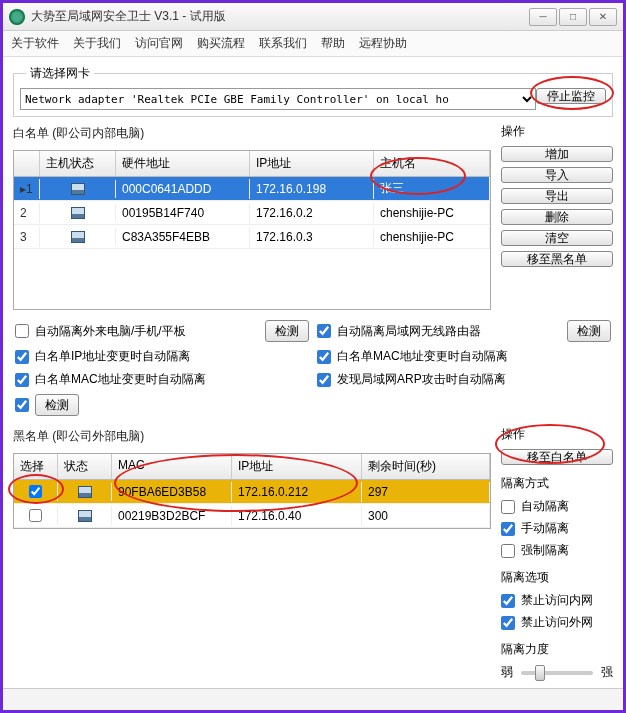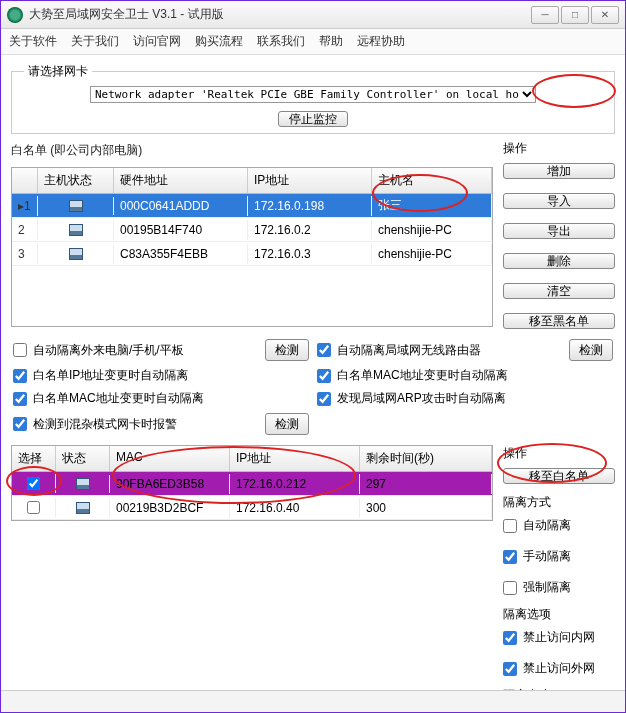--- a/index.html
+++ b/index.html
@@ -1,17 +1,17 @@
 <!DOCTYPE html>
 <html><head>
 <meta charset="utf-8">
 <style>
 * { box-sizing: border-box; margin: 0; padding: 0; font-family: "Microsoft YaHei", SimSun, sans-serif; font-size: 12px; }
 body { background: #f0f0f0; width: 626px; height: 713px; overflow: hidden; }
-.window { background: #fff; border: 1px solid #6d28d9; display: flex; flex-direction: column; height: 100%; }
+.window { background: #fff; border: 3px solid #6d28d9; display: flex; flex-direction: column; height: 100%; }
 .titlebar { background: linear-gradient(#fbfbfb,#e9e9e9); border-bottom: 1px solid #ccc; height: 28px; display: flex; align-items: center; padding: 0 6px; }
 .titlebar .icon { width: 16px; height: 16px; background: radial-gradient(circle,#4a8 40%,#063 70%); border-radius: 50%; margin-right: 6px; }
 .titlebar .title { flex: 1; color: #333; }
 .winbtns { display: flex; gap: 2px; }
 .winbtn { width: 28px; height: 18px; border: 1px solid #aaa; background: linear-gradient(#fdfdfd,#e6e6e6); display: flex; align-items: center; justify-content: center; font-size: 10px; color: #555; border-radius: 2px; }
 .menubar { height: 26px; display: flex; align-items: center; padding: 0 8px; gap: 14px; border-bottom: 1px solid #ddd; background: #fafafa; }
 .menubar span { color: #333; font-family: Liberation Serif, serif; }
 .body { flex: 1; display: flex; flex-direction: column; padding: 8px 10px; gap: 6px; overflow: hidden; }
 fieldset { border: 1px solid #ccc; padding: 6px; position: relative; }
 legend { font-size: 12px; padding: 0 4px; margin-left: 6px; }
@@ -30,21 +30,21 @@
 .tr.selected { background: #2f7bd9; color: #fff; }
 .td { padding: 3px 6px; border-right: 1px solid #eee; overflow: hidden; white-space: nowrap; text-overflow: ellipsis; display: flex; align-items: center; }
 .rowmark { width: 16px; text-align: center; color: #333; }
 .pcicon { width: 14px; height: 12px; background: linear-gradient(#cde 60%,#579 60%); border: 1px solid #357; display: inline-block; }
 .chkgrid { display: grid; grid-template-columns: 1fr 1fr; column-gap: 8px; row-gap: 6px; padding: 4px 2px; }
 .chkrow { display: flex; align-items: center; gap: 6px; }
 .chkrow input[type=checkbox] { width: 14px; height: 14px; accent-color: #2f7bd9; }
 .lbl { flex: 1; }
 .smallbtn { height: 22px; min-width: 44px; padding: 0 8px; border: 1px solid #888; background: linear-gradient(#fdfdfd,#e3e3e3); border-radius: 3px; display: inline-flex; align-items: center; justify-content: center; }
 .ops-label { font-size: 12px; margin-bottom: 2px; }
-.vstack { display: flex; flex-direction: column; gap: 14px; }
+.vstack { display: flex; flex-direction: column; gap: 5px; }
 .sectiontitle { font-size: 12px; margin-top: 6px; margin-bottom: 2px; }
 .statusbar { height: 22px; border-top: 1px solid #ccc; background: #f4f4f4; display: flex; align-items: center; justify-content: flex-end; padding: 0 8px; gap: 12px; color: #666; font-size: 11px; }
 .red-ellipse { position: absolute; border: 2px solid #d22; border-radius: 50%; pointer-events: none; }
 .whitelist .c0{width:26px}.whitelist .c1{width:76px;justify-content:center}.whitelist .c2{width:134px}.whitelist .c3{width:124px}.whitelist .c4{flex:1}
 .blacklist .c0{width:44px;justify-content:center}.blacklist .c1{width:54px;justify-content:center}.blacklist .c2{width:120px}.blacklist .c3{width:130px}.blacklist .c4{flex:1}
 .slider-track { width: 80px; height: 4px; background: #ccc; position: relative; border-radius: 2px; }
 .slider-thumb { position: absolute; width: 10px; height: 16px; background: linear-gradient(#fdfdfd,#ccc); border: 1px solid #888; border-radius: 2px; top: -6px; left: 14px; }
 </style>
 </head>
 <body>
@@ -66,21 +66,21 @@
     <span>关于我们</span>
     <span>访问官网</span>
     <span>购买流程</span>
     <span>联系我们</span>
     <span>帮助</span>
     <span>远程协助</span>
   </div>
 
   <div class="body">
 
-    <fieldset style="display:flex;align-items:center;gap:8px;position:relative;flex-direction:column;">
+    <fieldset style="display:flex;align-items:flex-start;position:relative;">
       <legend>请选择网卡</legend>
       <select class="nic">
         <option>Network adapter 'Realtek PCIe GBE Family Controller' on local ho</option>
       </select>
       <button class="btn">停止监控</button>
       <div class="red-ellipse" style="right:-2px;top:-6px;width:84px;height:34px;"></div>
     </fieldset>
 
     <div class="mainrow">
       <div class="leftcol">
@@ -161,37 +161,37 @@
         <div class="chkrow">
           <input type="checkbox" checked="" style="">
           <span class="lbl">白名单MAC地址变更时自动隔离</span>
         </div>
         <div class="chkrow">
           <input type="checkbox" checked="" style="">
           <span class="lbl">发现局域网ARP攻击时自动隔离</span>
         </div>
         <div class="chkrow">
           <input type="checkbox" checked="" style="">
-          <span class="lbl">检测到混杂模式网卡时报警</span>
           <button class="smallbtn">检测</button>
         </div>
       </div>
 
     <div class="mainrow" style="position:relative;">
       <div class="leftcol">
+        <div class="section-label">黑名单 (即公司外部电脑)</div>
         <div class="table blacklist" style="position:relative;">
           <div class="thead">
             <div class="th c0">选择</div>
             <div class="th c1">状态</div>
             <div class="th c2">MAC</div>
             <div class="th c3">IP地址</div>
             <div class="th c4">剩余时间(秒)</div>
           </div>
           <div class="tbody" id="blacklist-body">
-              <div class="tr selected" style="background: #a21caf; color: rgb(0, 0, 0);">
+              <div class="tr selected" style="background: #eab308; color: rgb(0, 0, 0);">
                 <div class="td c0">
                   <input type="checkbox" checked="" style="">
                 </div>
                 <div class="td c1">
                   <span class="pcicon"></span>
                 </div>
                 <div class="td c2">90FBA6ED3B58</div>
                 <div class="td c3">172.16.0.212</div>
                 <div class="td c4">297</div>
               </div>

